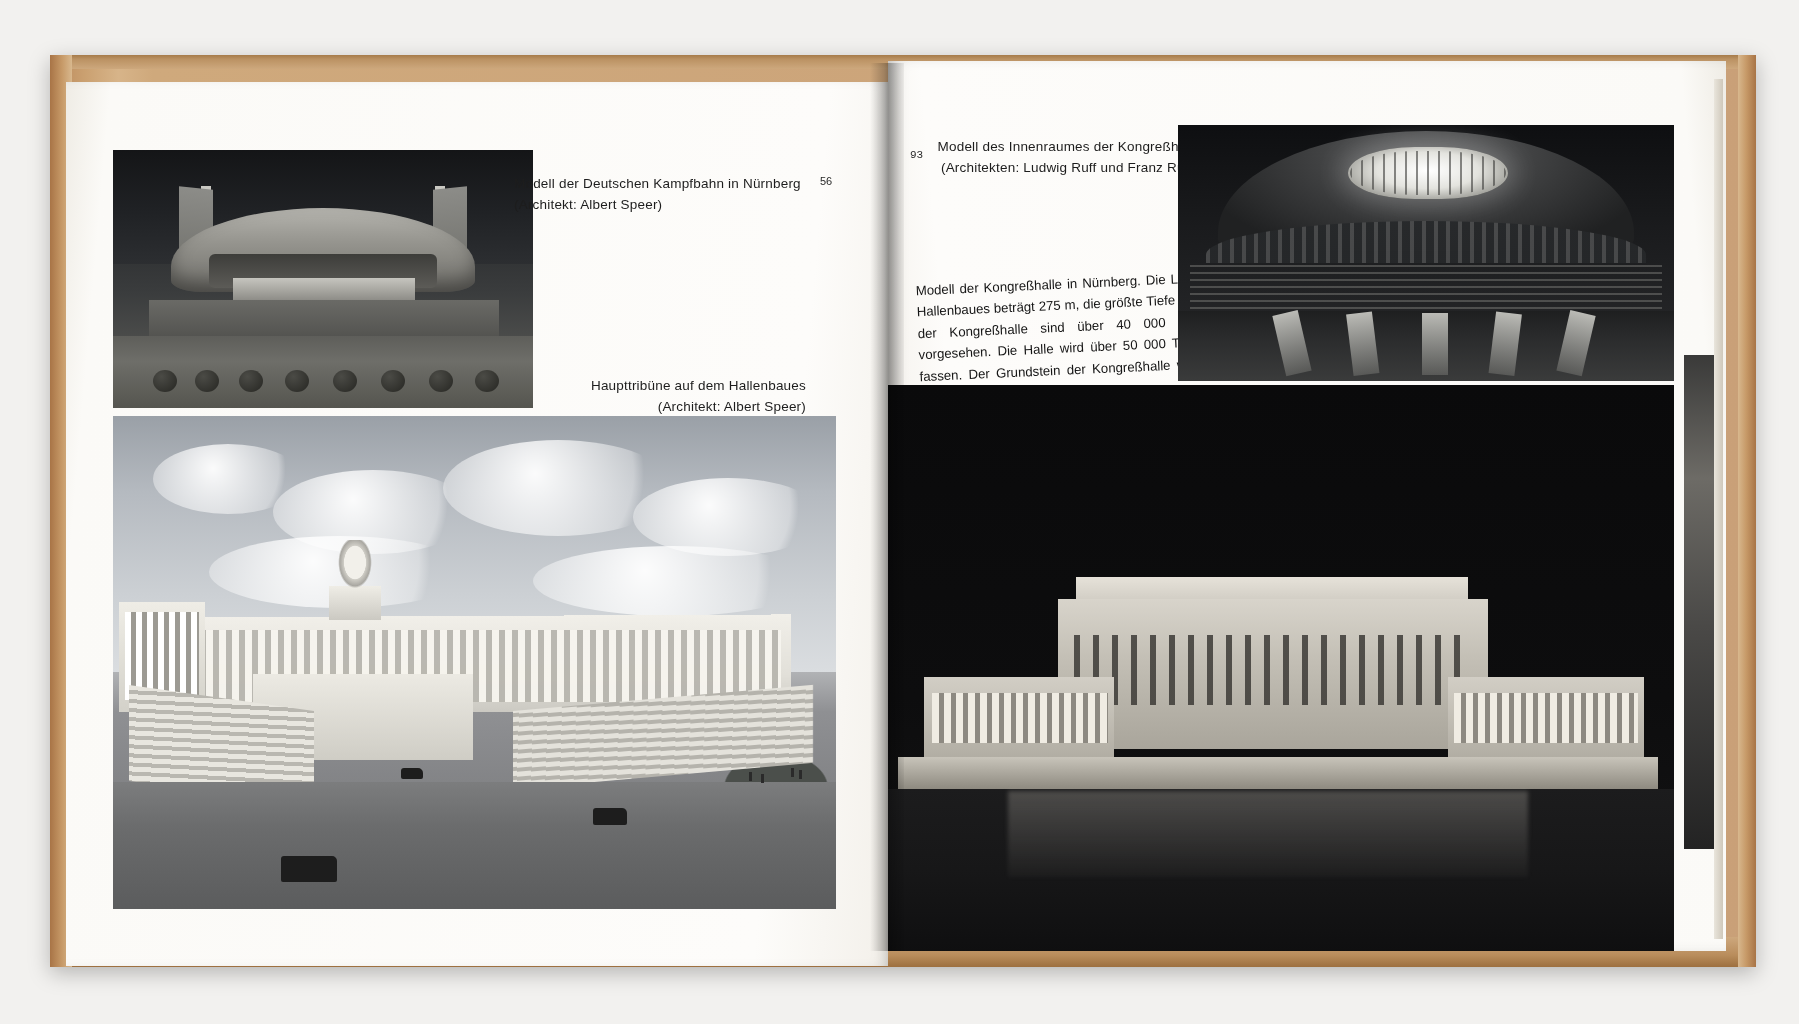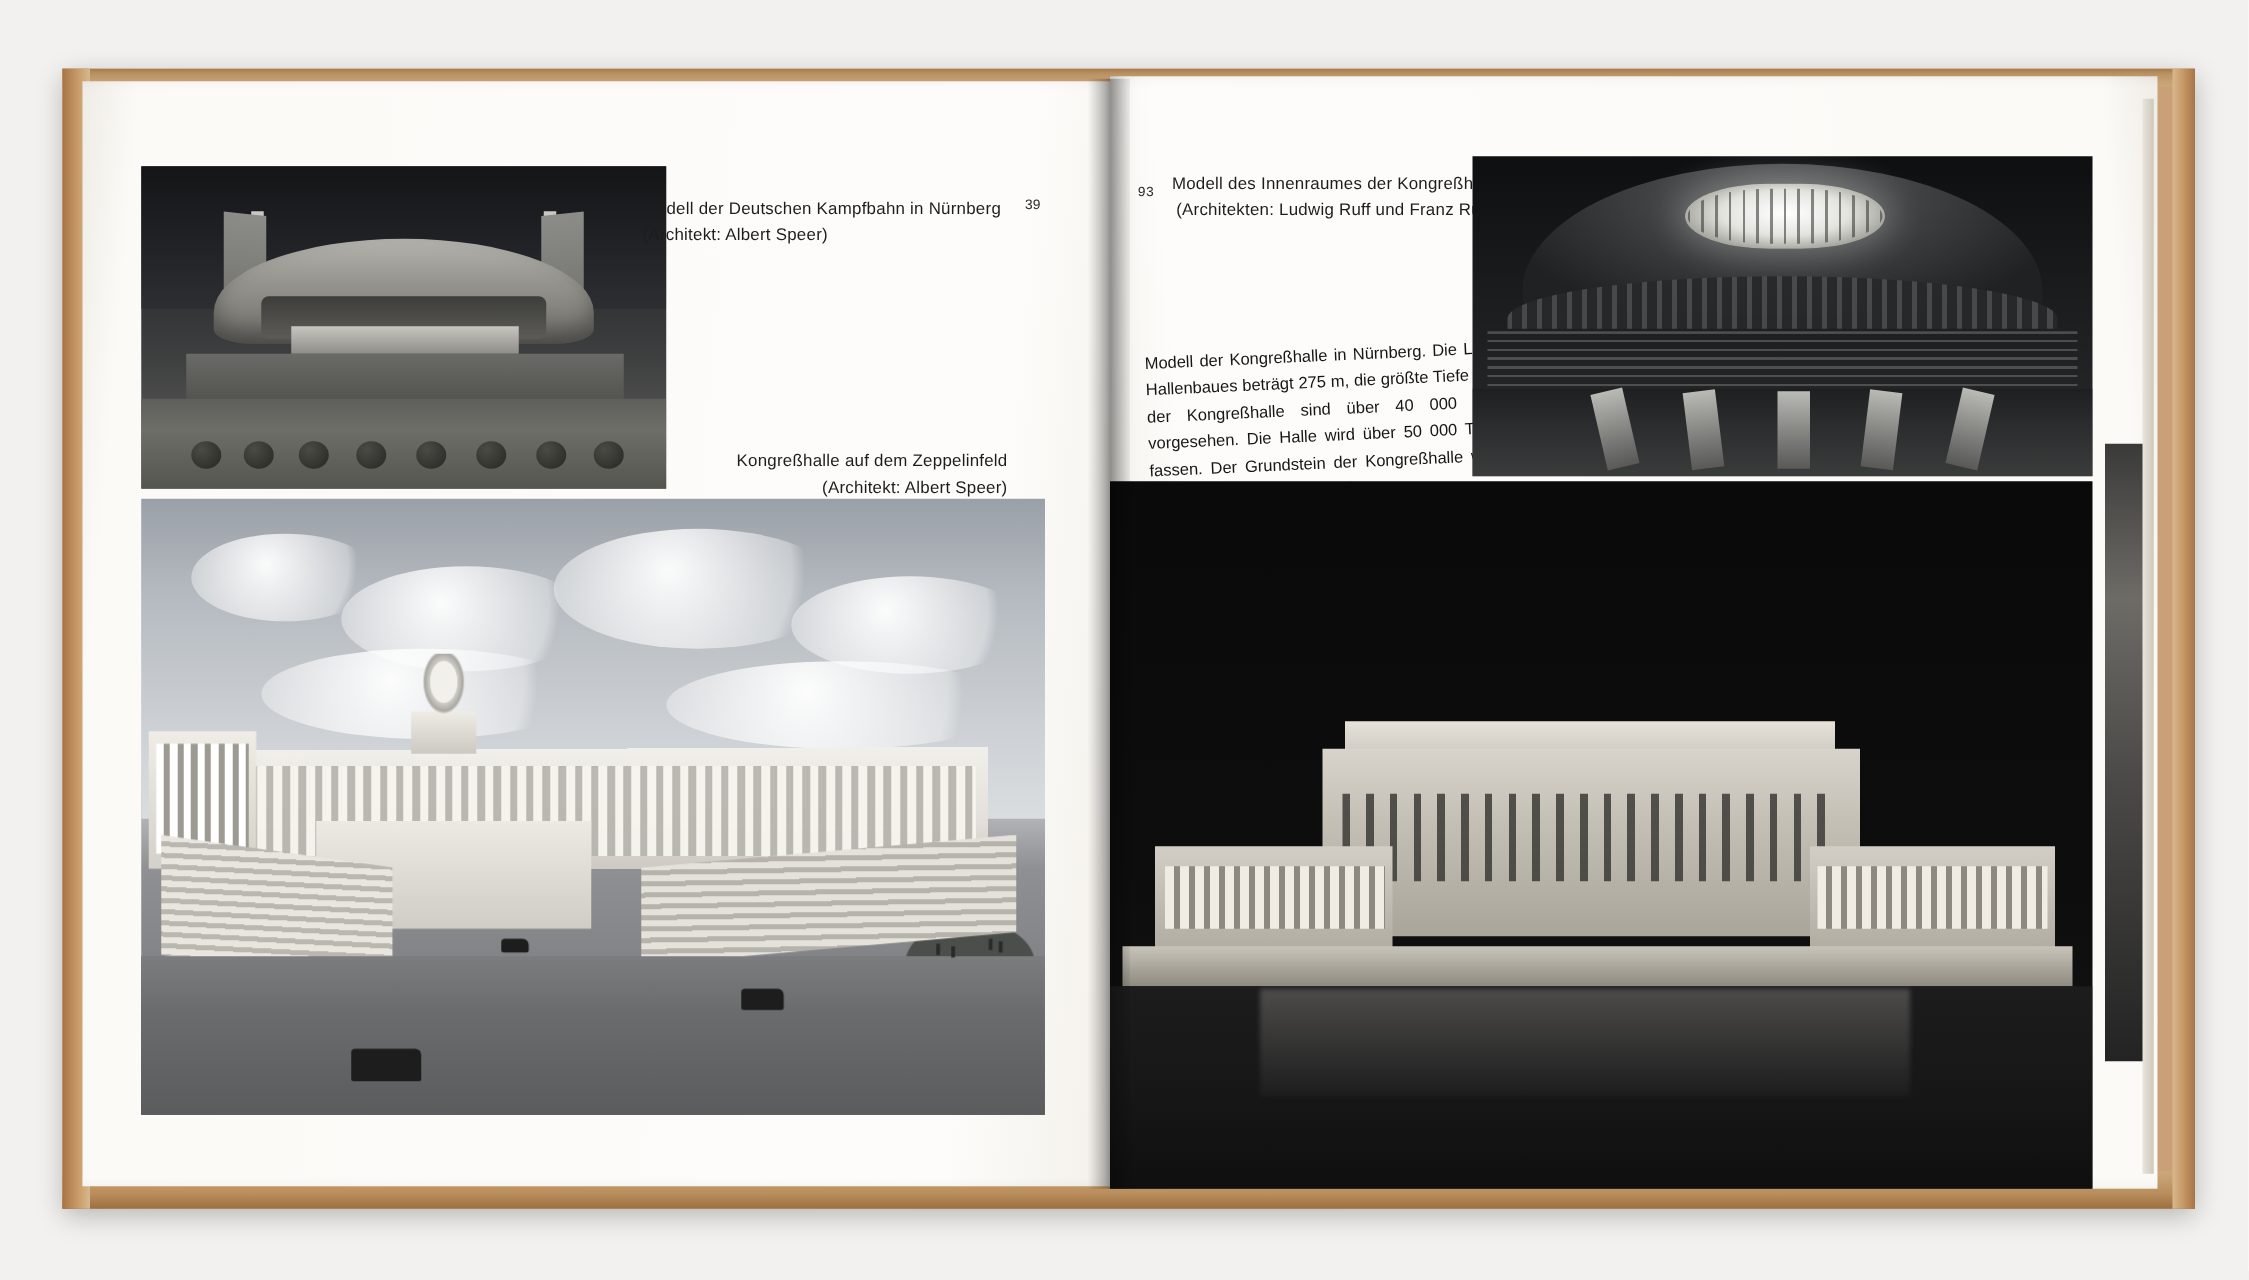--- a/index.html
+++ b/index.html
@@ -68,21 +68,21 @@
     background: linear-gradient(0deg,#cda87d 0%, #bb9263 70%, #a67b4a 100%);
   }
 
   
   .paper {
     position: absolute;
     background: #fbfaf7;
   }
   .page-left {
     left: 16px;
-    top: 10px;
+    top: 27px;
     width: 822px;
     height: 884px;
     background: linear-gradient(95deg,#efece5 0%, #fbfaf7 5%, #fdfcfa 85%, #f3f0ea 100%);
     box-shadow: inset -10px 0 16px -10px rgba(0,0,0,0.28);
   }
   .page-right {
     left: 838px;
     top: 6px;
     width: 838px;
     height: 890px;
@@ -396,24 +396,24 @@
         <div class="tree" style="left:268px;"></div>
         <div class="tree" style="left:316px;"></div>
         <div class="tree" style="left:362px;"></div>
       </div>
 
       <div class="caption" style="left:448px; top:92px; width:292px;">
         <div>Modell der Deutschen Kampfbahn in Nürnberg</div>
         <div>(Architekt: Albert Speer)</div>
       </div>
 
-      <div class="folio" style="left:754px; top:93px;">39</div>
+      <div class="folio" style="left:754px; top:93px;">56</div>
 
       <div class="caption right-align" style="left:452px; top:294px; width:288px;">
-        <div>Kongreßhalle auf dem Zeppelinfeld</div>
+        <div>Haupttribüne auf dem Hallenbaues</div>
         <div>(Architekt:  Albert Speer)</div>
       </div>
 
       <div class="plate" id="plate-zeppelin" style="left:47px; top:334px;">
         <div class="sky"></div>
         <div class="cloud" style="left:40px;  top:28px;  width:150px; height:70px;"></div>
         <div class="cloud" style="left:160px; top:54px;  width:200px; height:84px;"></div>
         <div class="cloud" style="left:330px; top:24px;  width:230px; height:96px;"></div>
         <div class="cloud" style="left:520px; top:62px;  width:190px; height:78px;"></div>
         <div class="cloud" style="left:96px;  top:120px; width:260px; height:72px;"></div>

